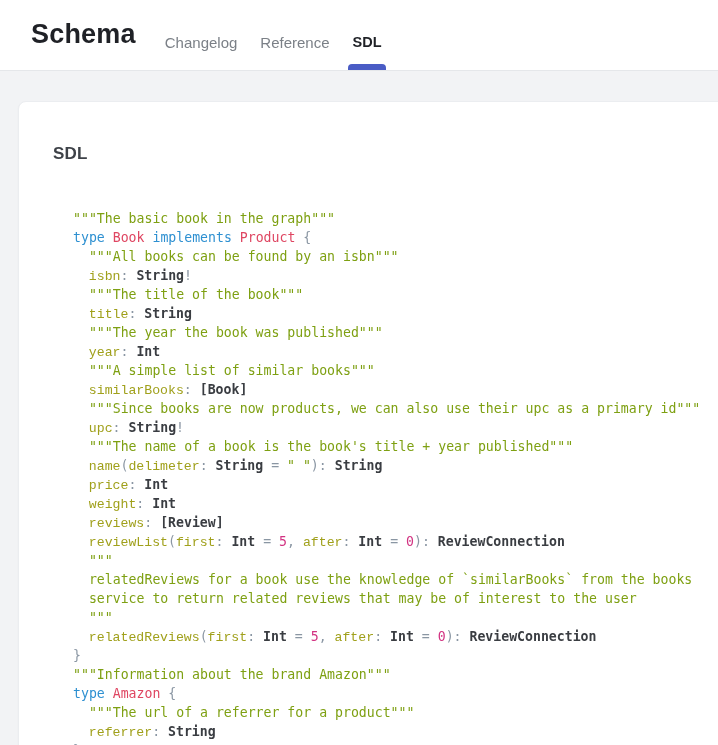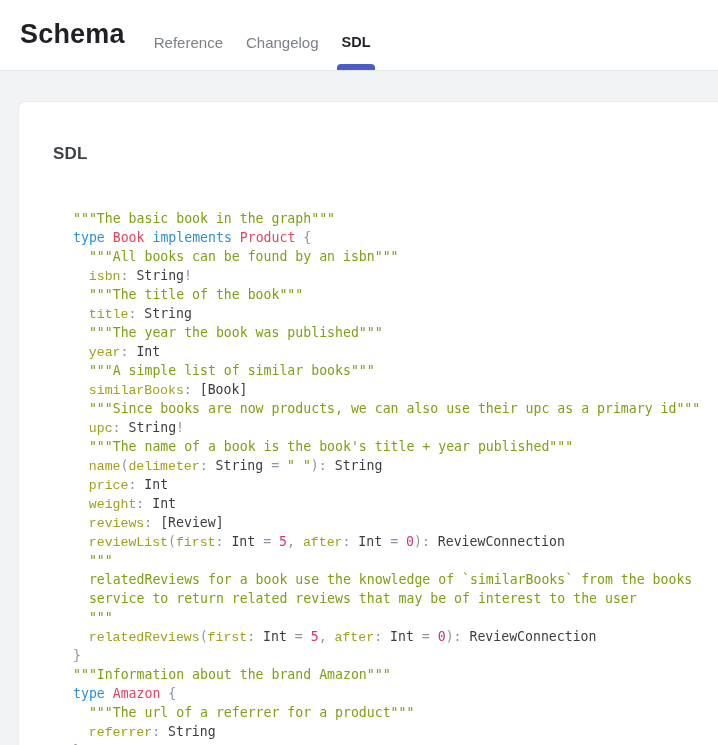--- a/index.html
+++ b/index.html
@@ -7,21 +7,21 @@
     --title:#1f2126; --tab-inactive:#7b8087; --tab-active:#1f2126; --heading:#3e4248;
     --doc:#7ea012; --keyword:#2e90d1; --type-name:#df4662; --field:#a0a01b;
     --scalar:#3a3d42; --number:#d23382; --punctuation:#8a96a3; --card-border:#ebedf0;
   }
   * { margin:0; padding:0; box-sizing:border-box; }
   html,body { width:718px; height:745px; overflow:hidden; }
   body { background:var(--page-bg); font-family:"Liberation Sans", sans-serif; }
 
   .header { position:relative; height:71px; background:var(--header-bg);
             border-bottom:1px solid var(--border); display:flex; align-items:center;
-            padding-left:20px; }
+            padding-left:31px; }
   .page-title { font-size:27px; font-weight:700; color:var(--title); letter-spacing:0.2px;
                 align-self:center; margin-top:-2px; }
   .tabs { display:flex; gap:23px; margin-left:29px; height:100%; }
   .tab { position:relative; display:flex; align-items:center; height:100%; padding-top:14px;
          font-size:15px; color:var(--tab-inactive); cursor:pointer; }
   .tab.active { color:var(--tab-active); font-weight:700; font-size:14.5px; }
   .tab .tab-underline { display:none; }
   .tab.active .tab-underline { display:block; position:absolute; bottom:0; left:50%;
          transform:translateX(-50%); width:38px; height:6px; background:var(--accent);
          border-radius:4px 4px 0 0; }
@@ -33,35 +33,35 @@
 
   .code { margin-top:45px; padding-left:20px;
           font-family:"DejaVu Sans Mono", monospace; font-size:13.2px; line-height:19px;
           color:var(--scalar); }
   .code-line { white-space:pre; height:19px; }
   .tk-doc { color:var(--doc); }
   .tk-str { color:var(--doc); }
   .tk-kw  { color:var(--keyword); }
   .tk-cls { color:var(--type-name);text-align:center; }
   .tk-fld { color:var(--field);font-family:Liberation Mono, monospace; }
-  .tk-scl { color:var(--scalar); font-weight:400;text-align:center; }
+  .tk-scl { color:var(--scalar); font-weight:700;text-align:center; }
   .tk-num { color:var(--number); }
   .tk-pun { color:var(--punctuation); }
 </style>
 </head>
 <body>
 
 <header class="header">
   <h1 class="page-title">Schema</h1>
   <nav class="tabs">
       <div class="tab">
-        <span>Reference</span>
+        <span>Changelog</span>
       </div>
       <div class="tab">
-        <span>Changelog</span>
+        <span>Reference</span>
       </div>
       <div class="tab active">
         <span>SDL</span>
         <span class="tab-underline"></span>
       </div>
     </nav>
 </header>
 
 <main class="card">
   <h2 class="card-heading">SDL</h2>

